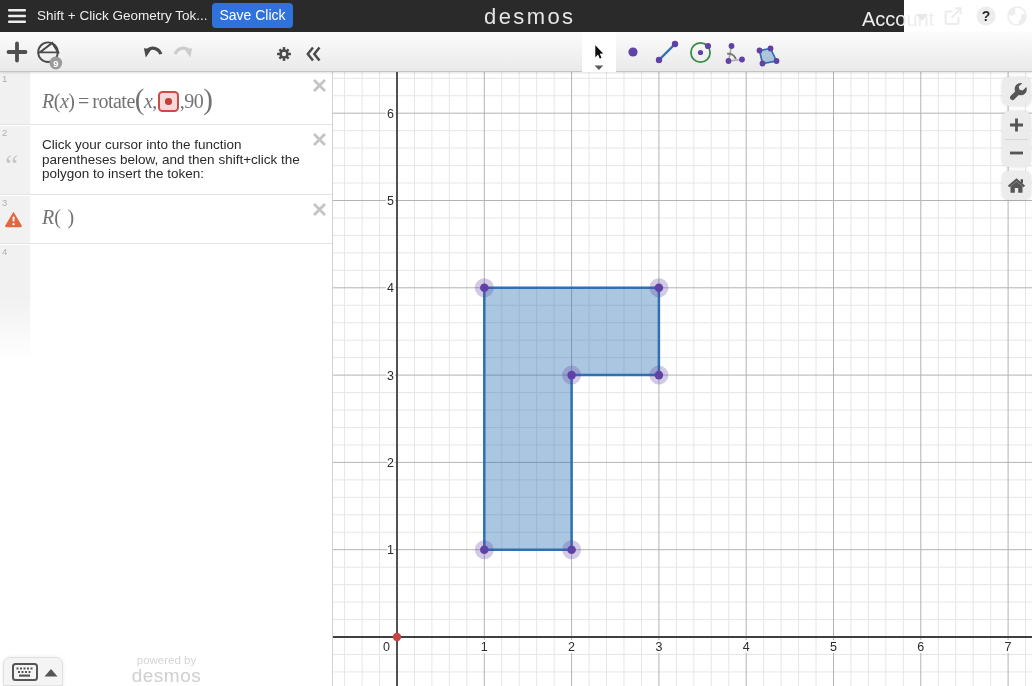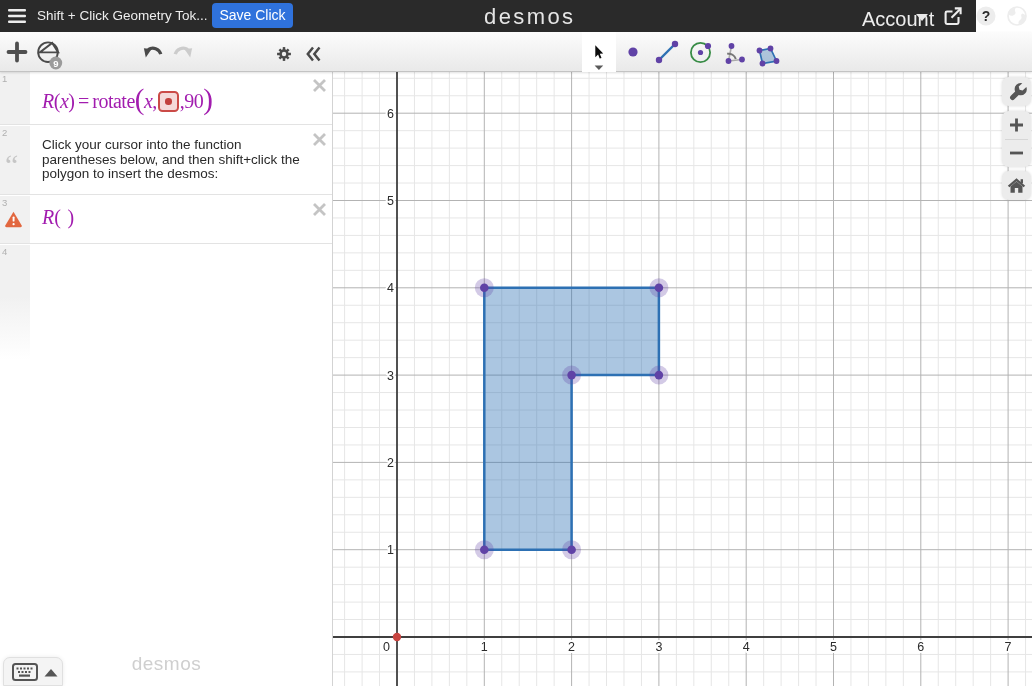--- a/index.html
+++ b/index.html
@@ -1,27 +1,27 @@
 <!DOCTYPE html>
 <html><head>
 <meta charset="utf-8">
 <style>
 *{margin:0;padding:0;box-sizing:border-box;}
 html,body{width:1032px;height:686px;overflow:hidden;background:#fff;font-family:"Liberation Sans",sans-serif;}
-#header{position:absolute;left:0;top:0;width:976px;height:32px;background:#2a2a2a;z-index:30;}
+#header{position:absolute;left:0;top:0;width:904px;height:32px;background:#2a2a2a;z-index:30;}
 #toolbar{position:absolute;left:0;top:32px;width:1032px;height:40px;background:linear-gradient(#fcfcfc,#e9e9e9);border-bottom:1px solid #c3c3c3;box-shadow:0 1px 2px rgba(0,0,0,0.12);z-index:20;}
 #panel{position:absolute;left:0;top:72px;width:333px;height:614px;background:#fff;border-right:1px solid #d3d3d3;z-index:10;}
 #graph{position:absolute;left:333px;top:72px;width:699px;height:614px;background:#fff;}
 .hdrtxt{color:#ededed;font-size:20px;}
 #savecopy{position:absolute;left:212px;top:3px;width:81px;height:25px;background:#2f72dc;border-radius:4px;color:#fff;font-size:14px;text-align:center;line-height:25px;}
 .row{position:absolute;left:0;width:332px;background:#fff;}
 .gutter{position:absolute;left:0;top:0;width:30px;height:100%;background:#f1f1f1;}
 .gnum{position:absolute;left:2px;top:1px;font-size:9.5px;color:#b0b0b0;}
 .xbtn{position:absolute;left:312px;top:6px;width:15px;height:15px;}
-.mathtxt{font-family:"Liberation Serif",serif;font-size:20px;color:#a21caf;}
+.mathtxt{font-family:"Liberation Serif",serif;font-size:20px;color:#737373;}
 .it{font-style:italic;}
 .bigp{font-family:"Liberation Serif",serif;font-size:29px;font-weight:400;position:relative;top:1px;font-style:normal;}
 #gsvg text{font-family:"Liberation Sans",sans-serif;font-size:12.5px;fill:#2c2c2c;}
 </style>
 </head>
 <body>
 
 <div id="header">
   <svg width="28" height="32" style="position:absolute;left:4px;top:0;">
     <g fill="#ededed">
@@ -139,21 +139,21 @@
     <svg class="xbtn" viewBox="0 0 15 15">
         <path d="M2 2 L13 13 M13 2 L2 13" stroke="#c4c4c4" stroke-width="2.8"></path>
       </svg>
   </div>
 
   <div class="row" style="top:54px;height:69px;border-bottom:1px solid #e3e3e3;">
     <div class="gutter">
       <div class="gnum">2</div>
       <div style="position:absolute;left:5px;top:24px;font-family:'Liberation Serif',serif;font-size:30px;color:#c6c6c6;line-height:1;">“</div>
     </div>
-    <div style="position:absolute;left:42px;top:12px;width:272px;font-size:13.5px;line-height:14.6px;color:#2a2a2a;">Click your cursor into the function parentheses below, and then shift+click the polygon to insert the desmos:</div>
+    <div style="position:absolute;left:42px;top:12px;width:272px;font-size:13.5px;line-height:14.6px;color:#2a2a2a;">Click your cursor into the function parentheses below, and then shift+click the polygon to insert the token:</div>
     <svg class="xbtn" viewBox="0 0 15 15">
         <path d="M2 2 L13 13 M13 2 L2 13" stroke="#c4c4c4" stroke-width="2.8"></path>
       </svg>
   </div>
 
   <div class="row" style="top:124px;height:48px;border-bottom:1px solid #e3e3e3;">
     <div class="gutter">
       <div class="gnum">3</div>
       <svg width="19" height="18" style="position:absolute;left:4px;top:14px;" viewBox="0 0 22 20">
         <path d="M11 1.5 L20.5 17.5 a1.5 1.5 0 0 1 -1.3 2 H2.8 a1.5 1.5 0 0 1 -1.3 -2 Z" fill="#e2673f"></path>
@@ -165,20 +165,21 @@
     <svg class="xbtn" viewBox="0 0 15 15">
         <path d="M2 2 L13 13 M13 2 L2 13" stroke="#c4c4c4" stroke-width="2.8"></path>
       </svg>
   </div>
 
   <div style="position:absolute;left:0;top:173px;width:30px;height:115px;background:linear-gradient(#f1f1f1 45%,rgba(241,241,241,0));">
     <div class="gnum">4</div>
   </div>
 
   <div style="position:absolute;left:0;top:582px;width:333px;text-align:center;color:#d4d4d4;">
+    <div style="font-size:11.5px;">powered by</div>
     <div style="font-size:19px;margin-top:-1px;color:#cfcfcf;letter-spacing:0.5px;">desmos</div>
   </div>
 
   <div style="position:absolute;left:3px;top:585px;width:60px;height:29px;background:#f4f4f4;border:1px solid #e0e0e0;border-radius:7px 7px 0 0;box-shadow:0 0 4px rgba(0,0,0,0.08);">
     <svg width="26" height="18" style="position:absolute;left:8px;top:5px;" viewBox="0 0 26 18">
       <rect x="1" y="1" width="24" height="16" rx="2.5" fill="none" stroke="#555" stroke-width="2"></rect>
       <g fill="#555">
           <rect x="4.5" y="4.5" width="2" height="2"></rect>
           <rect x="8" y="4.5" width="2" height="2"></rect>
           <rect x="11.5" y="4.5" width="2" height="2"></rect>

